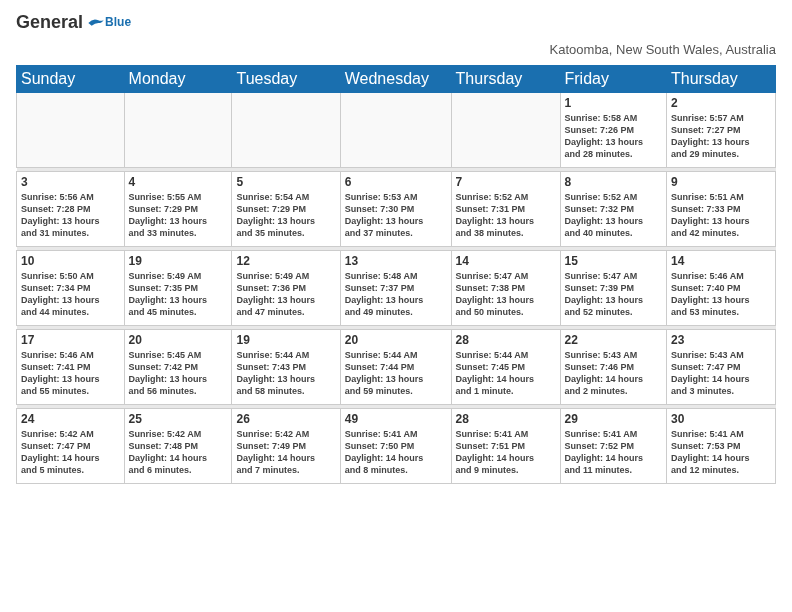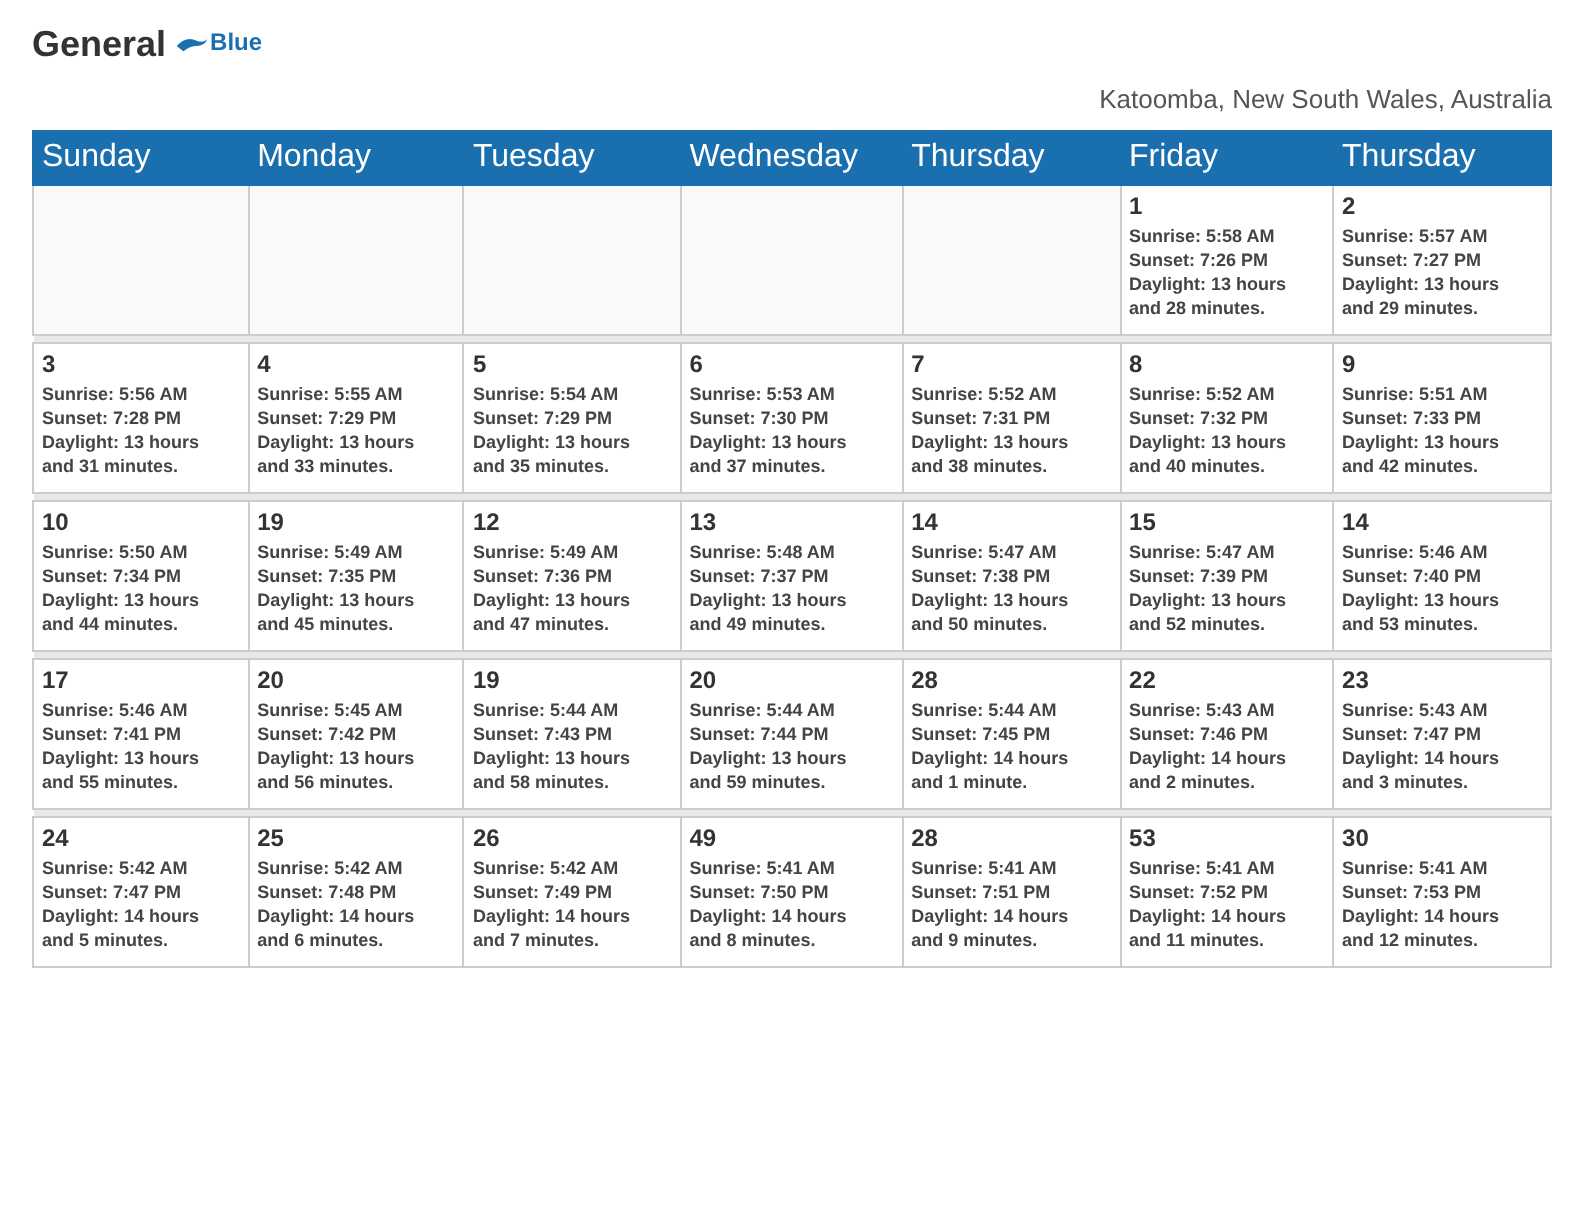--- a/index.html
+++ b/index.html
@@ -262,21 +262,21 @@
           </td>
           <td>
             <span class="day-number">49</span>
             <div class="day-info">Sunrise: 5:41 AM<br>Sunset: 7:50 PM<br>Daylight: 14 hours<br>and 8 minutes.</div>
           </td>
           <td>
             <span class="day-number">28</span>
             <div class="day-info">Sunrise: 5:41 AM<br>Sunset: 7:51 PM<br>Daylight: 14 hours<br>and 9 minutes.</div>
           </td>
           <td>
-            <span class="day-number">53</span>
+            <span class="day-number">29</span>
             <div class="day-info">Sunrise: 5:41 AM<br>Sunset: 7:52 PM<br>Daylight: 14 hours<br>and 11 minutes.</div>
           </td>
           <td>
             <span class="day-number">30</span>
             <div class="day-info">Sunrise: 5:41 AM<br>Sunset: 7:53 PM<br>Daylight: 14 hours<br>and 12 minutes.</div>
           </td>
         </tr>
       </tbody>
   </table>
 </div>

